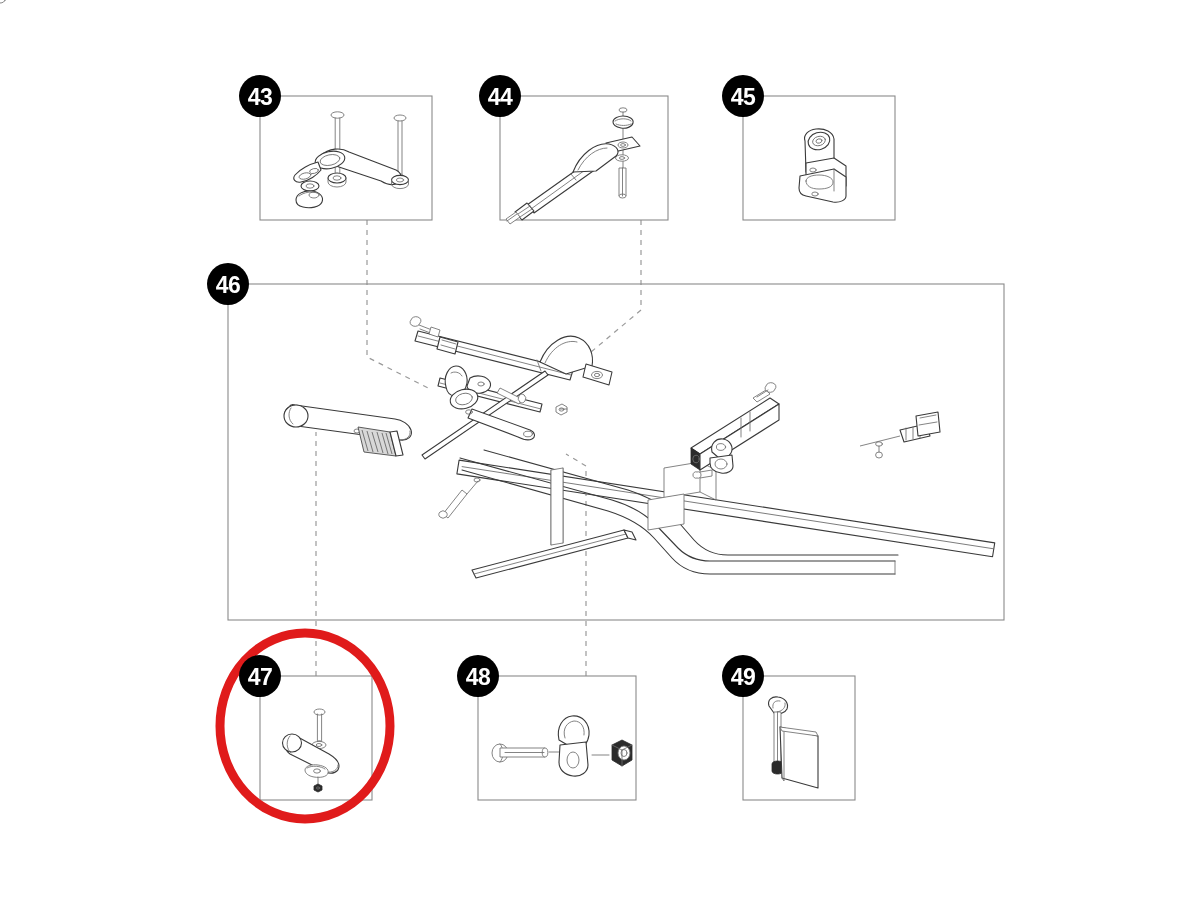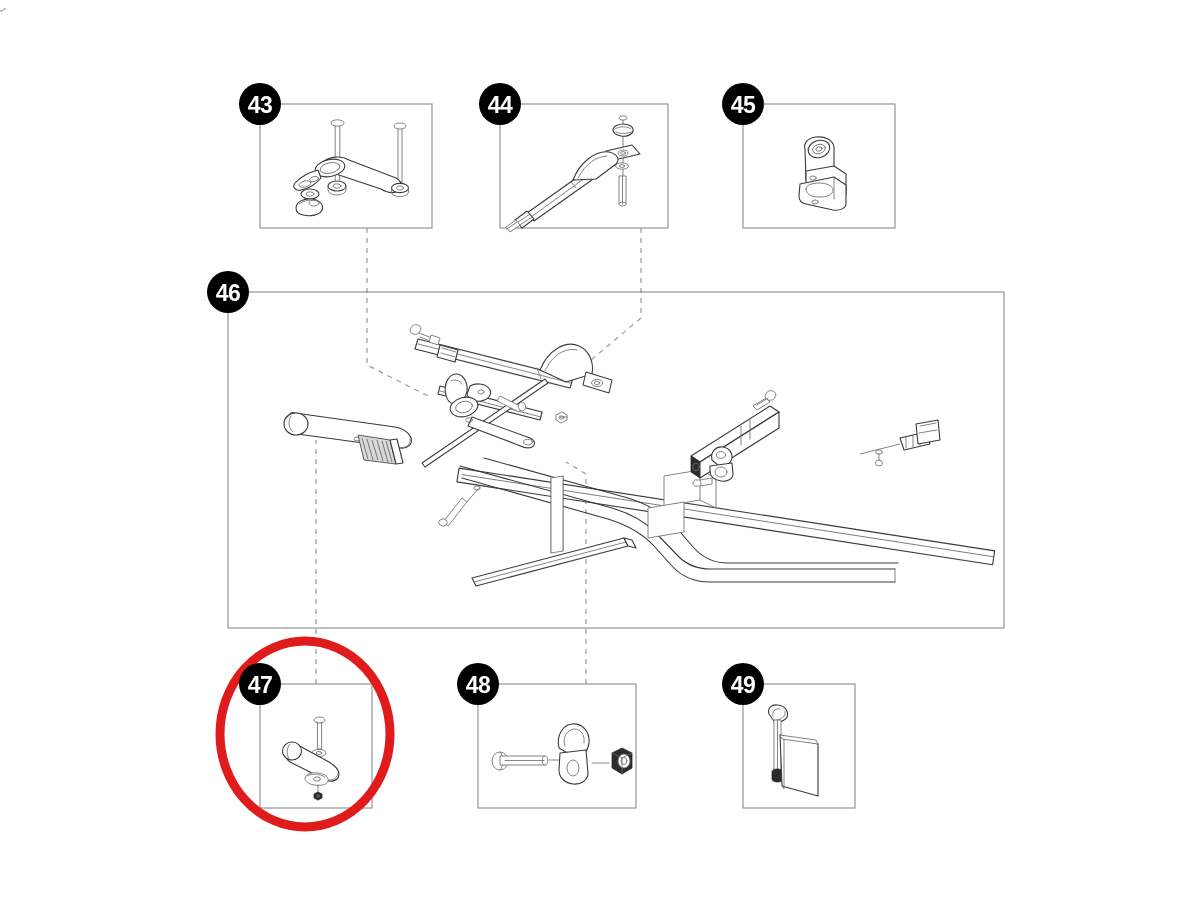--- a/index.html
+++ b/index.html
@@ -13,21 +13,20 @@
     height: 900px;
     font-family: "Liberation Sans", sans-serif;
     overflow: hidden;
     position: relative;
   }
   #diagram-root {
     position: relative;
     width: 1200px;
     height: 635px;
     background: #ffffff;
-    margin-top: 8px;
   }
   svg#diagram-svg {
     position: absolute;
     top: 0;
     left: 0;
     width: 1200px;
     height: 900px;
     display: block;
   }
   .panel-box {

